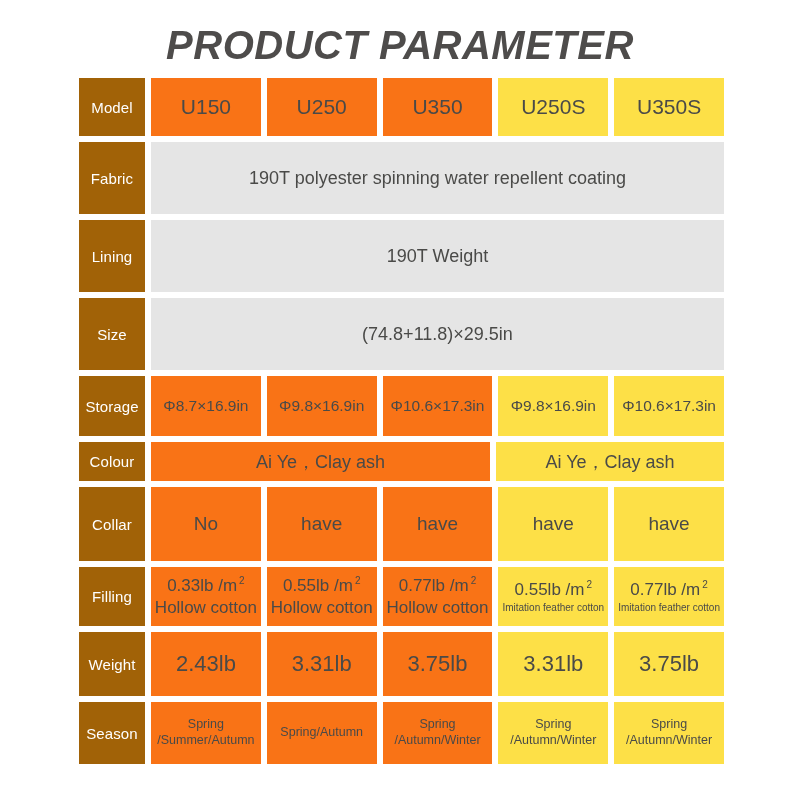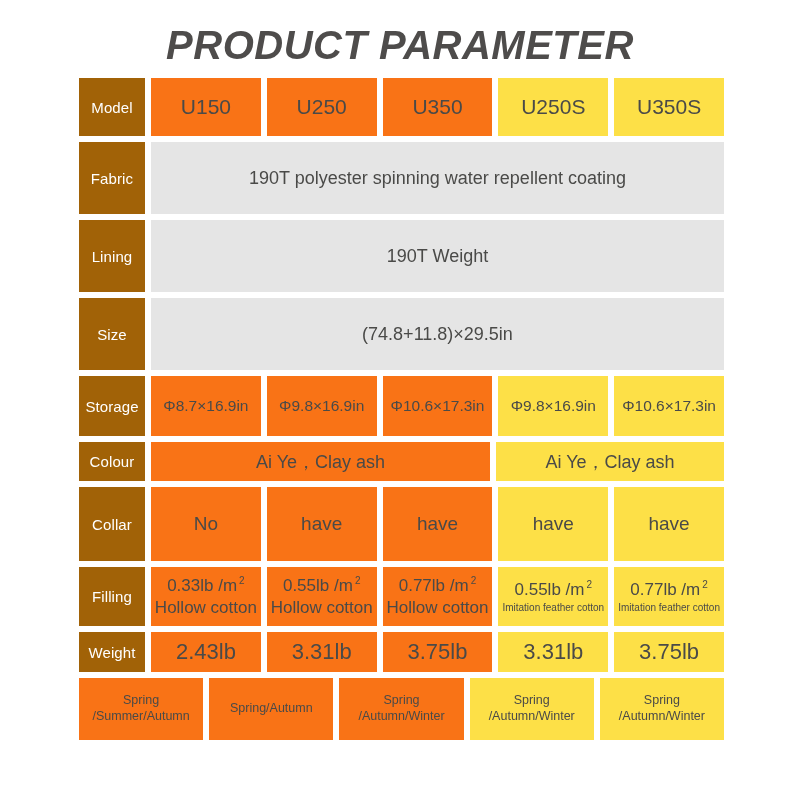--- a/index.html
+++ b/index.html
@@ -88,21 +88,21 @@
   .peach  { background: #fde047; }
   .gray   { background: #e5e5e5; }
 
   
   .h-model   .label, .h-model   .cell { height: 58px; }
   .h-merged  .label, .h-merged  .cell { height: 72px; }
   .h-storage .label, .h-storage .cell { height: 60px; }
   .h-colour  .label, .h-colour  .cell { height: 39px; }
   .h-collar  .label, .h-collar  .cell { height: 74px; }
   .h-filling .label, .h-filling .cell { height: 59px; }
-  .h-weight  .label, .h-weight  .cell { height: 40px; }
+  .h-weight  .label, .h-weight  .cell { height: 64px; }
   .h-season  .label, .h-season  .cell { height: 62px; }
 
   
   .fs-model   { font-size: 21px; }
   .fs-merged  { font-size: 18px; }
   .fs-storage { font-size: 15.5px; }
   .fs-colour  { font-size: 18px; }
   .fs-collar  { font-size: 19px; }
   .fs-weight  { font-size: 22px; }
 
@@ -238,20 +238,21 @@
       <div class="cells">
         <div class="cell green">2.43lb</div>
         <div class="cell green">3.31lb</div>
         <div class="cell green">3.75lb</div>
         <div class="cell peach">3.31lb</div>
         <div class="cell peach">3.75lb</div>
       </div>
     </div>
 
     <div class="row h-season">
+      <div class="label">Season</div>
       <div class="cells">
         <div class="cell green">
           <div class="season-text">Spring
 /Summer/Autumn</div>
         </div>
         <div class="cell green">
           <div class="season-text">Spring/Autumn</div>
         </div>
         <div class="cell green">
           <div class="season-text">Spring

